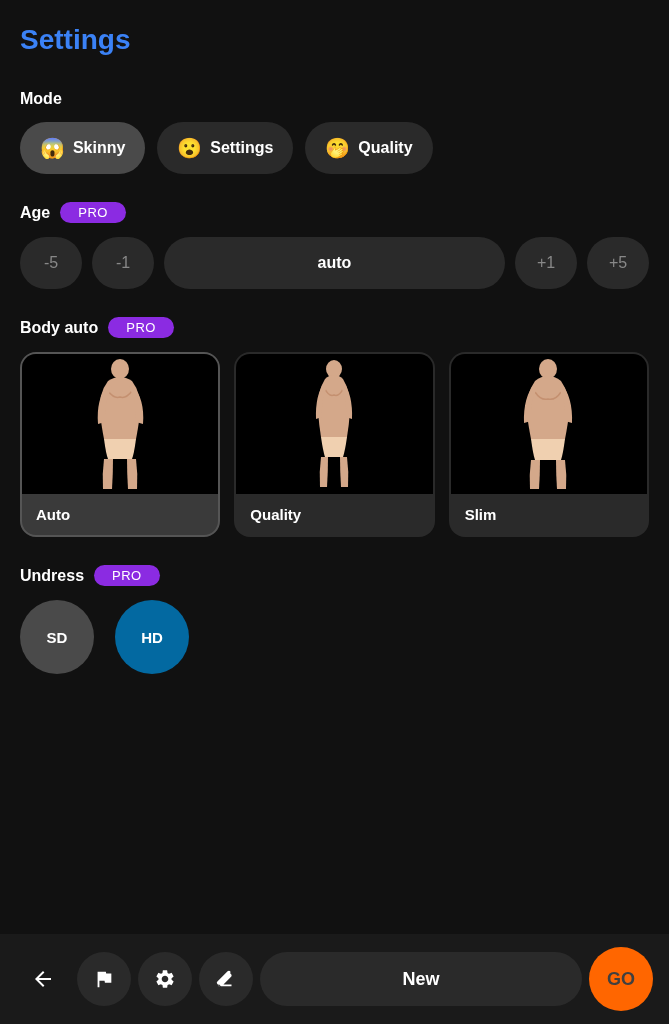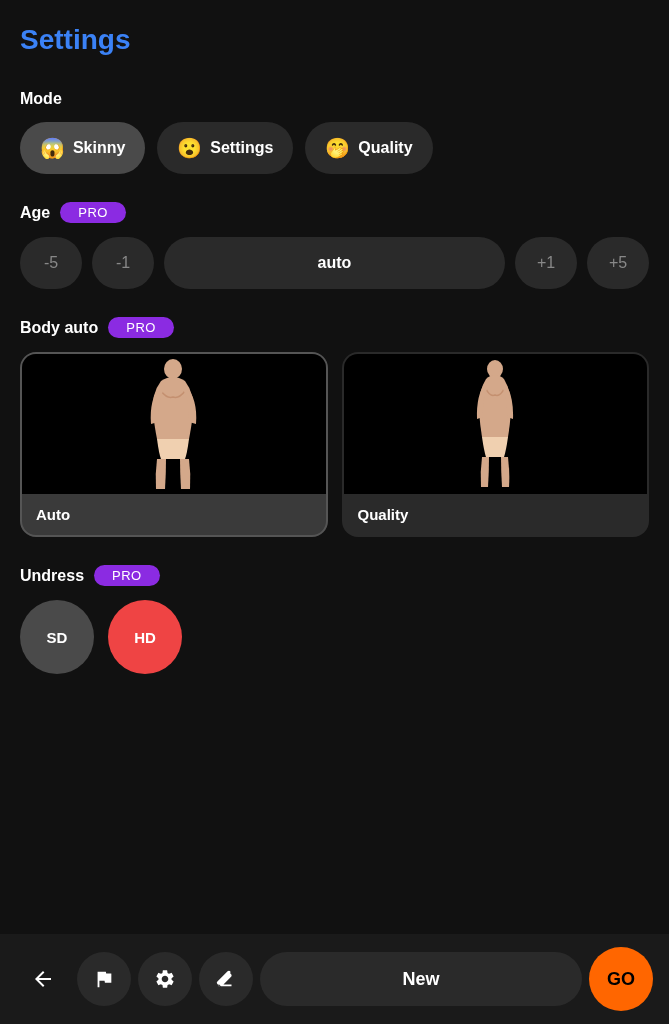--- a/index.html
+++ b/index.html
@@ -147,30 +147,30 @@
     .body-type-label {
       padding: 12px 14px;
       font-size: 15px;
       font-weight: 600;
       color: #ffffff;
     }
 
     
     .quality-row {
       display: flex;
-      gap: 14px;
+      gap: 21px;
       margin-bottom: 28px;
     }
 
     .quality-btn {
       width: 74px;
       height: 74px;
       border-radius: 50%;
       border: none;
-      background: #ef4444;
+      background: #0369a1;
       color: #ffffff;
       font-size: 15px;
       font-weight: 700;
       cursor: pointer;
       display: flex;
       align-items: center;
       justify-content: center;
     }
 
     .quality-btn.active {
@@ -224,21 +224,21 @@
       align-items: center;
       justify-content: center;
     }
 
     .go-btn {
       width: 64px;
       height: 64px;
       border-radius: 50%;
       border: none;
       background: #ff6600;
-      color: #000000;
+      color: #404040;
       font-size: 18px;
       font-weight: 700;
       cursor: pointer;
       display: flex;
       align-items: center;
       justify-content: center;
       flex-shrink: 0;
     }
 
     .section-wrapper {
@@ -336,20 +336,35 @@
             <path d="M14 78 Q16 92 18 98 L36 98 Q38 92 40 78Z" fill="#f0d0b0"></path>
             <path d="M14 98 Q12 113 13 128 L20 128 Q21 113 21 98Z" fill="#d4a88a"></path>
             <path d="M40 98 Q42 113 41 128 L34 128 Q33 113 33 98Z" fill="#d4a88a"></path>
             <path d="M18 22 Q8 36 9 60 L15 58 Q14 38 21 26Z" fill="#d4a88a"></path>
             <path d="M36 22 Q46 36 45 60 L39 58 Q40 38 33 26Z" fill="#d4a88a"></path>
           </svg>
         </div>
         <div class="body-type-label">Quality</div>
       </div>
 
+      <div class="body-type-card">
+        <div class="body-type-image">
+          <svg width="65" height="130" viewBox="0 0 65 130" fill="none" xmlns="http://www.w3.org/2000/svg">
+            <ellipse cx="32" cy="10" rx="9" ry="10" fill="#d4a88a"></ellipse>
+            <path d="M19 22 Q9 36 11 56 Q13 70 15 80 L49 80 Q51 70 53 56 Q55 36 45 22 Q39 17 32 17 Q25 17 19 22Z" fill="#d4a88a"></path>
+            <path d="M19 33 Q25 42 32 40 Q39 42 45 33" stroke="#c49070" stroke-width="1.5" fill="none"></path>
+            <path d="M15 80 Q17 95 19 101 L45 101 Q47 95 49 80Z" fill="#f0d0b0"></path>
+            <path d="M15 101 Q13 116 14 130 L23 130 Q24 116 24 101Z" fill="#d4a88a"></path>
+            <path d="M49 101 Q51 116 50 130 L41 130 Q40 116 40 101Z" fill="#d4a88a"></path>
+            <path d="M19 24 Q7 38 8 64 L15 62 Q14 40 22 28Z" fill="#d4a88a"></path>
+            <path d="M45 24 Q57 38 56 64 L49 62 Q50 40 42 28Z" fill="#d4a88a"></path>
+          </svg>
+        </div>
+        <div class="body-type-label">Slim</div>
+      </div>
     </div>
   </div>
 
   <div class="section-wrapper">
     <div class="section-label">
       <span>Undress</span>
       <span class="pro-badge">PRO</span>
     </div>
     <div class="quality-row">
       <button class="quality-btn active">

